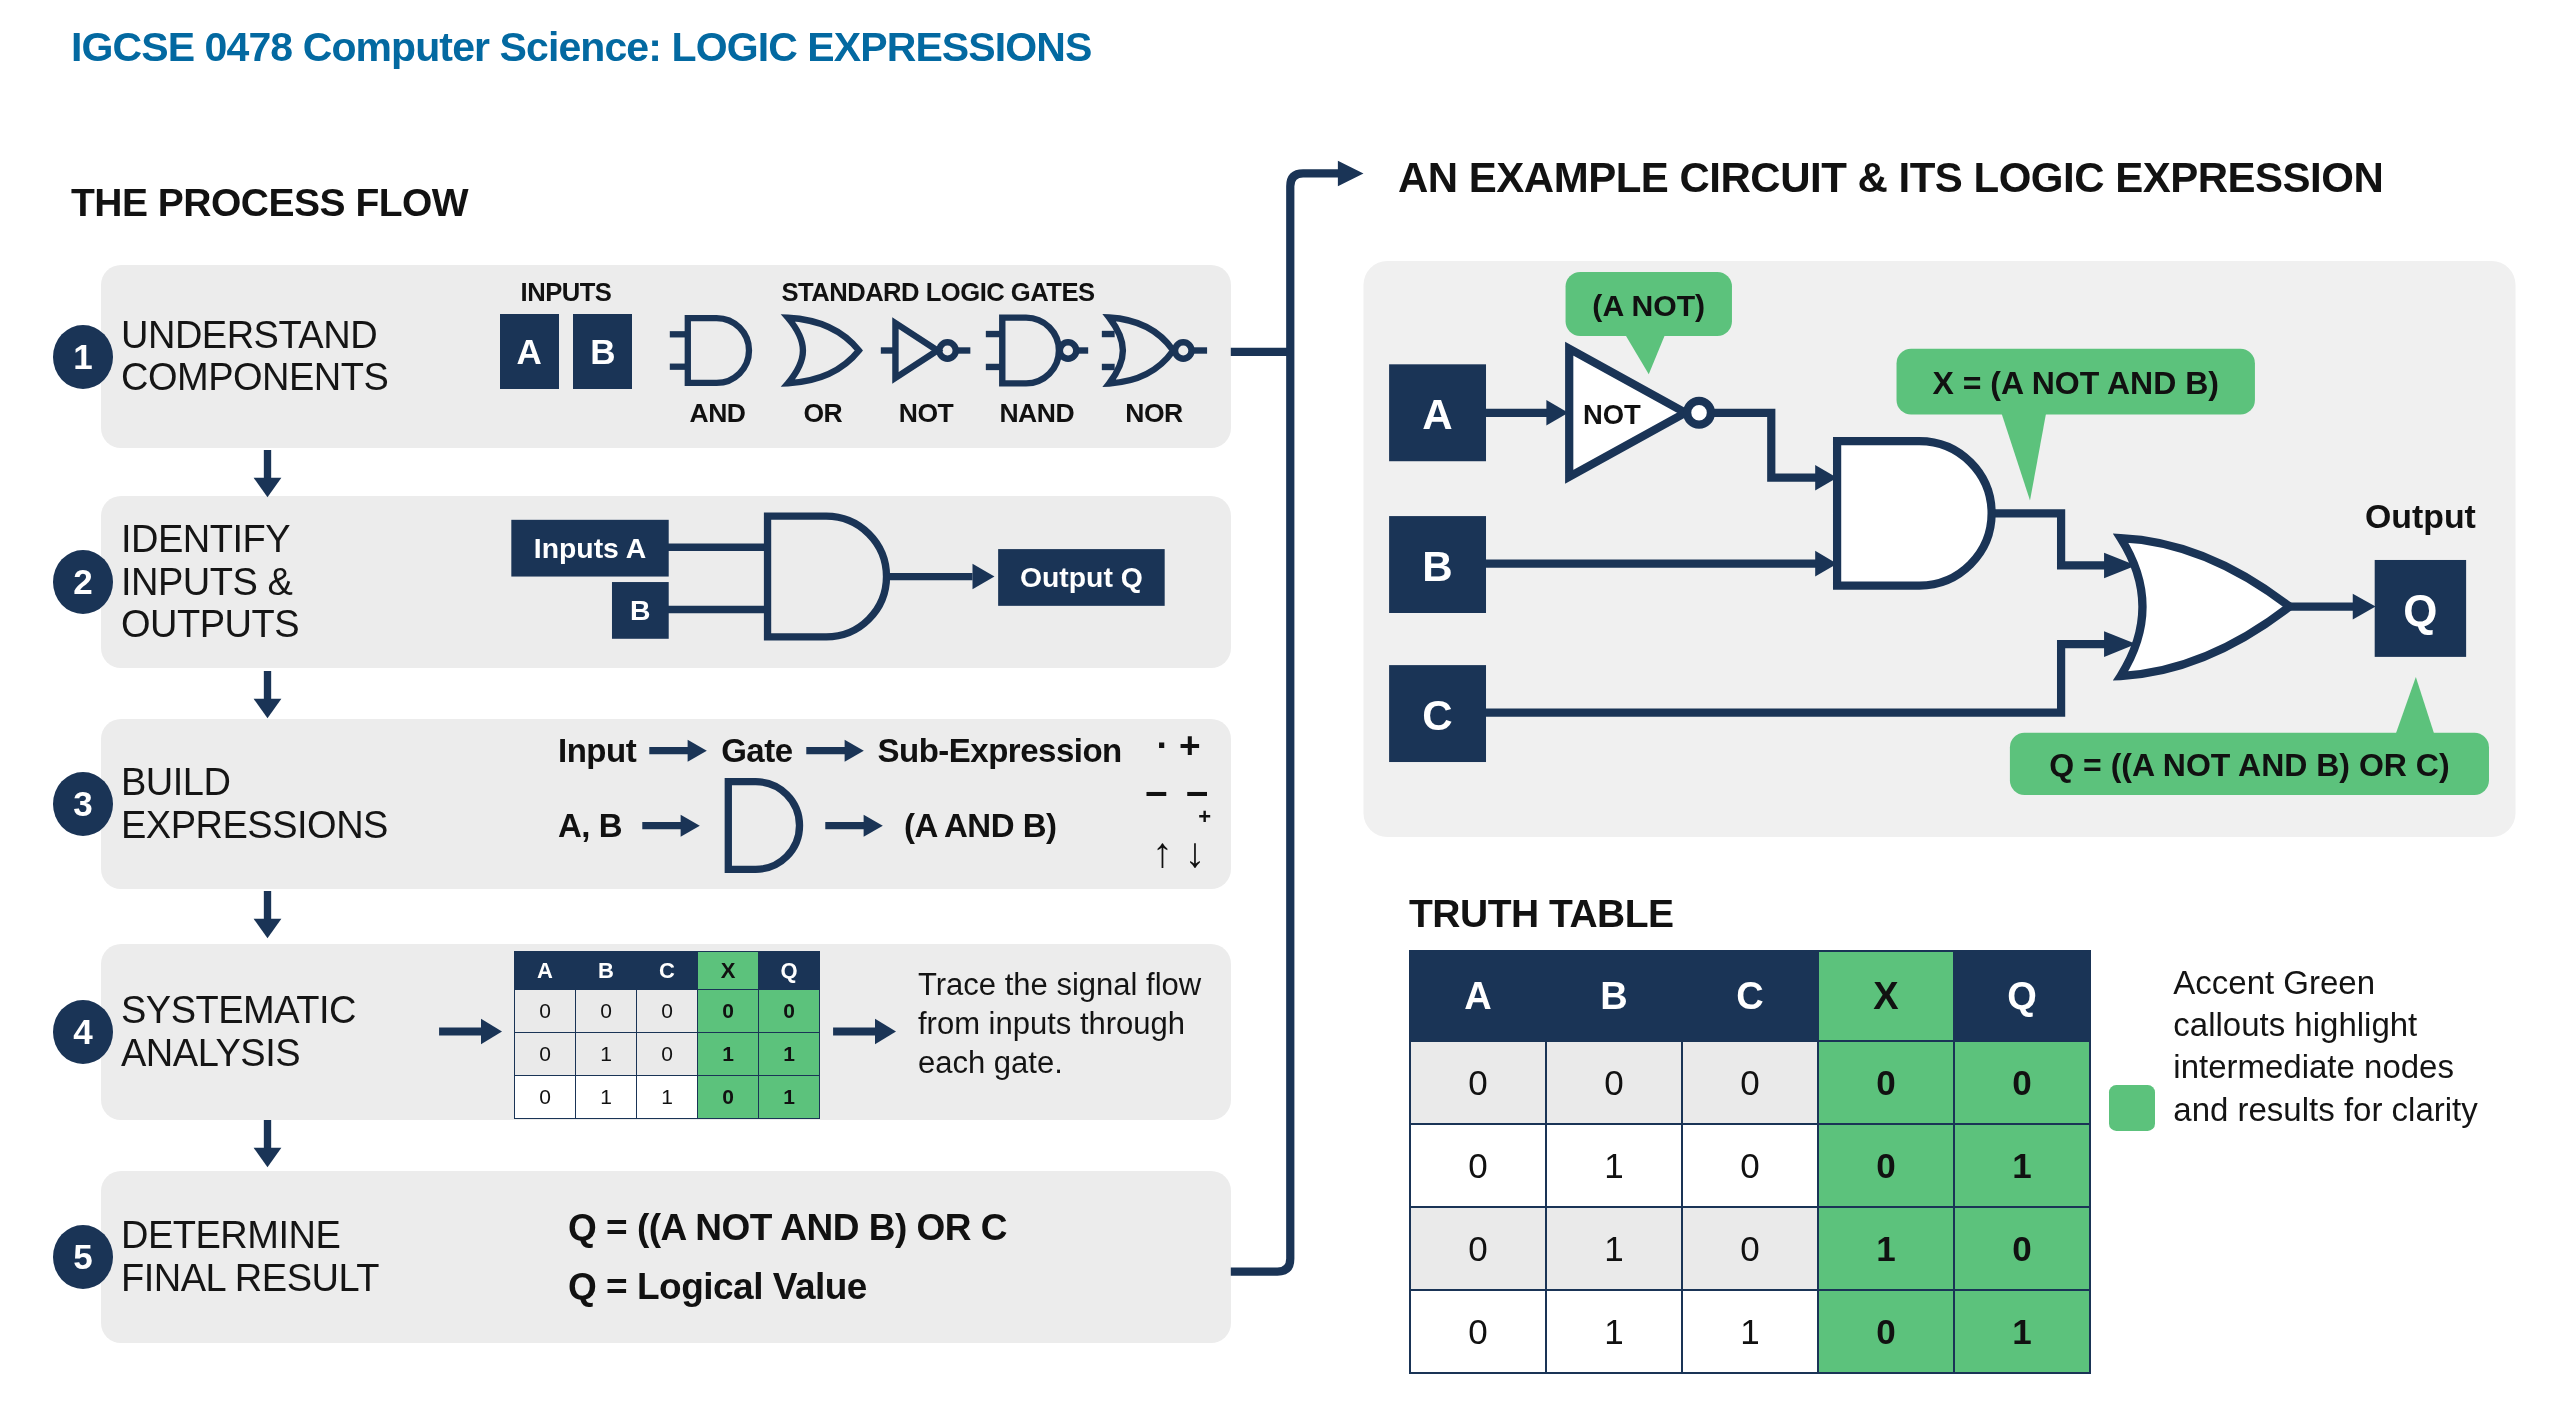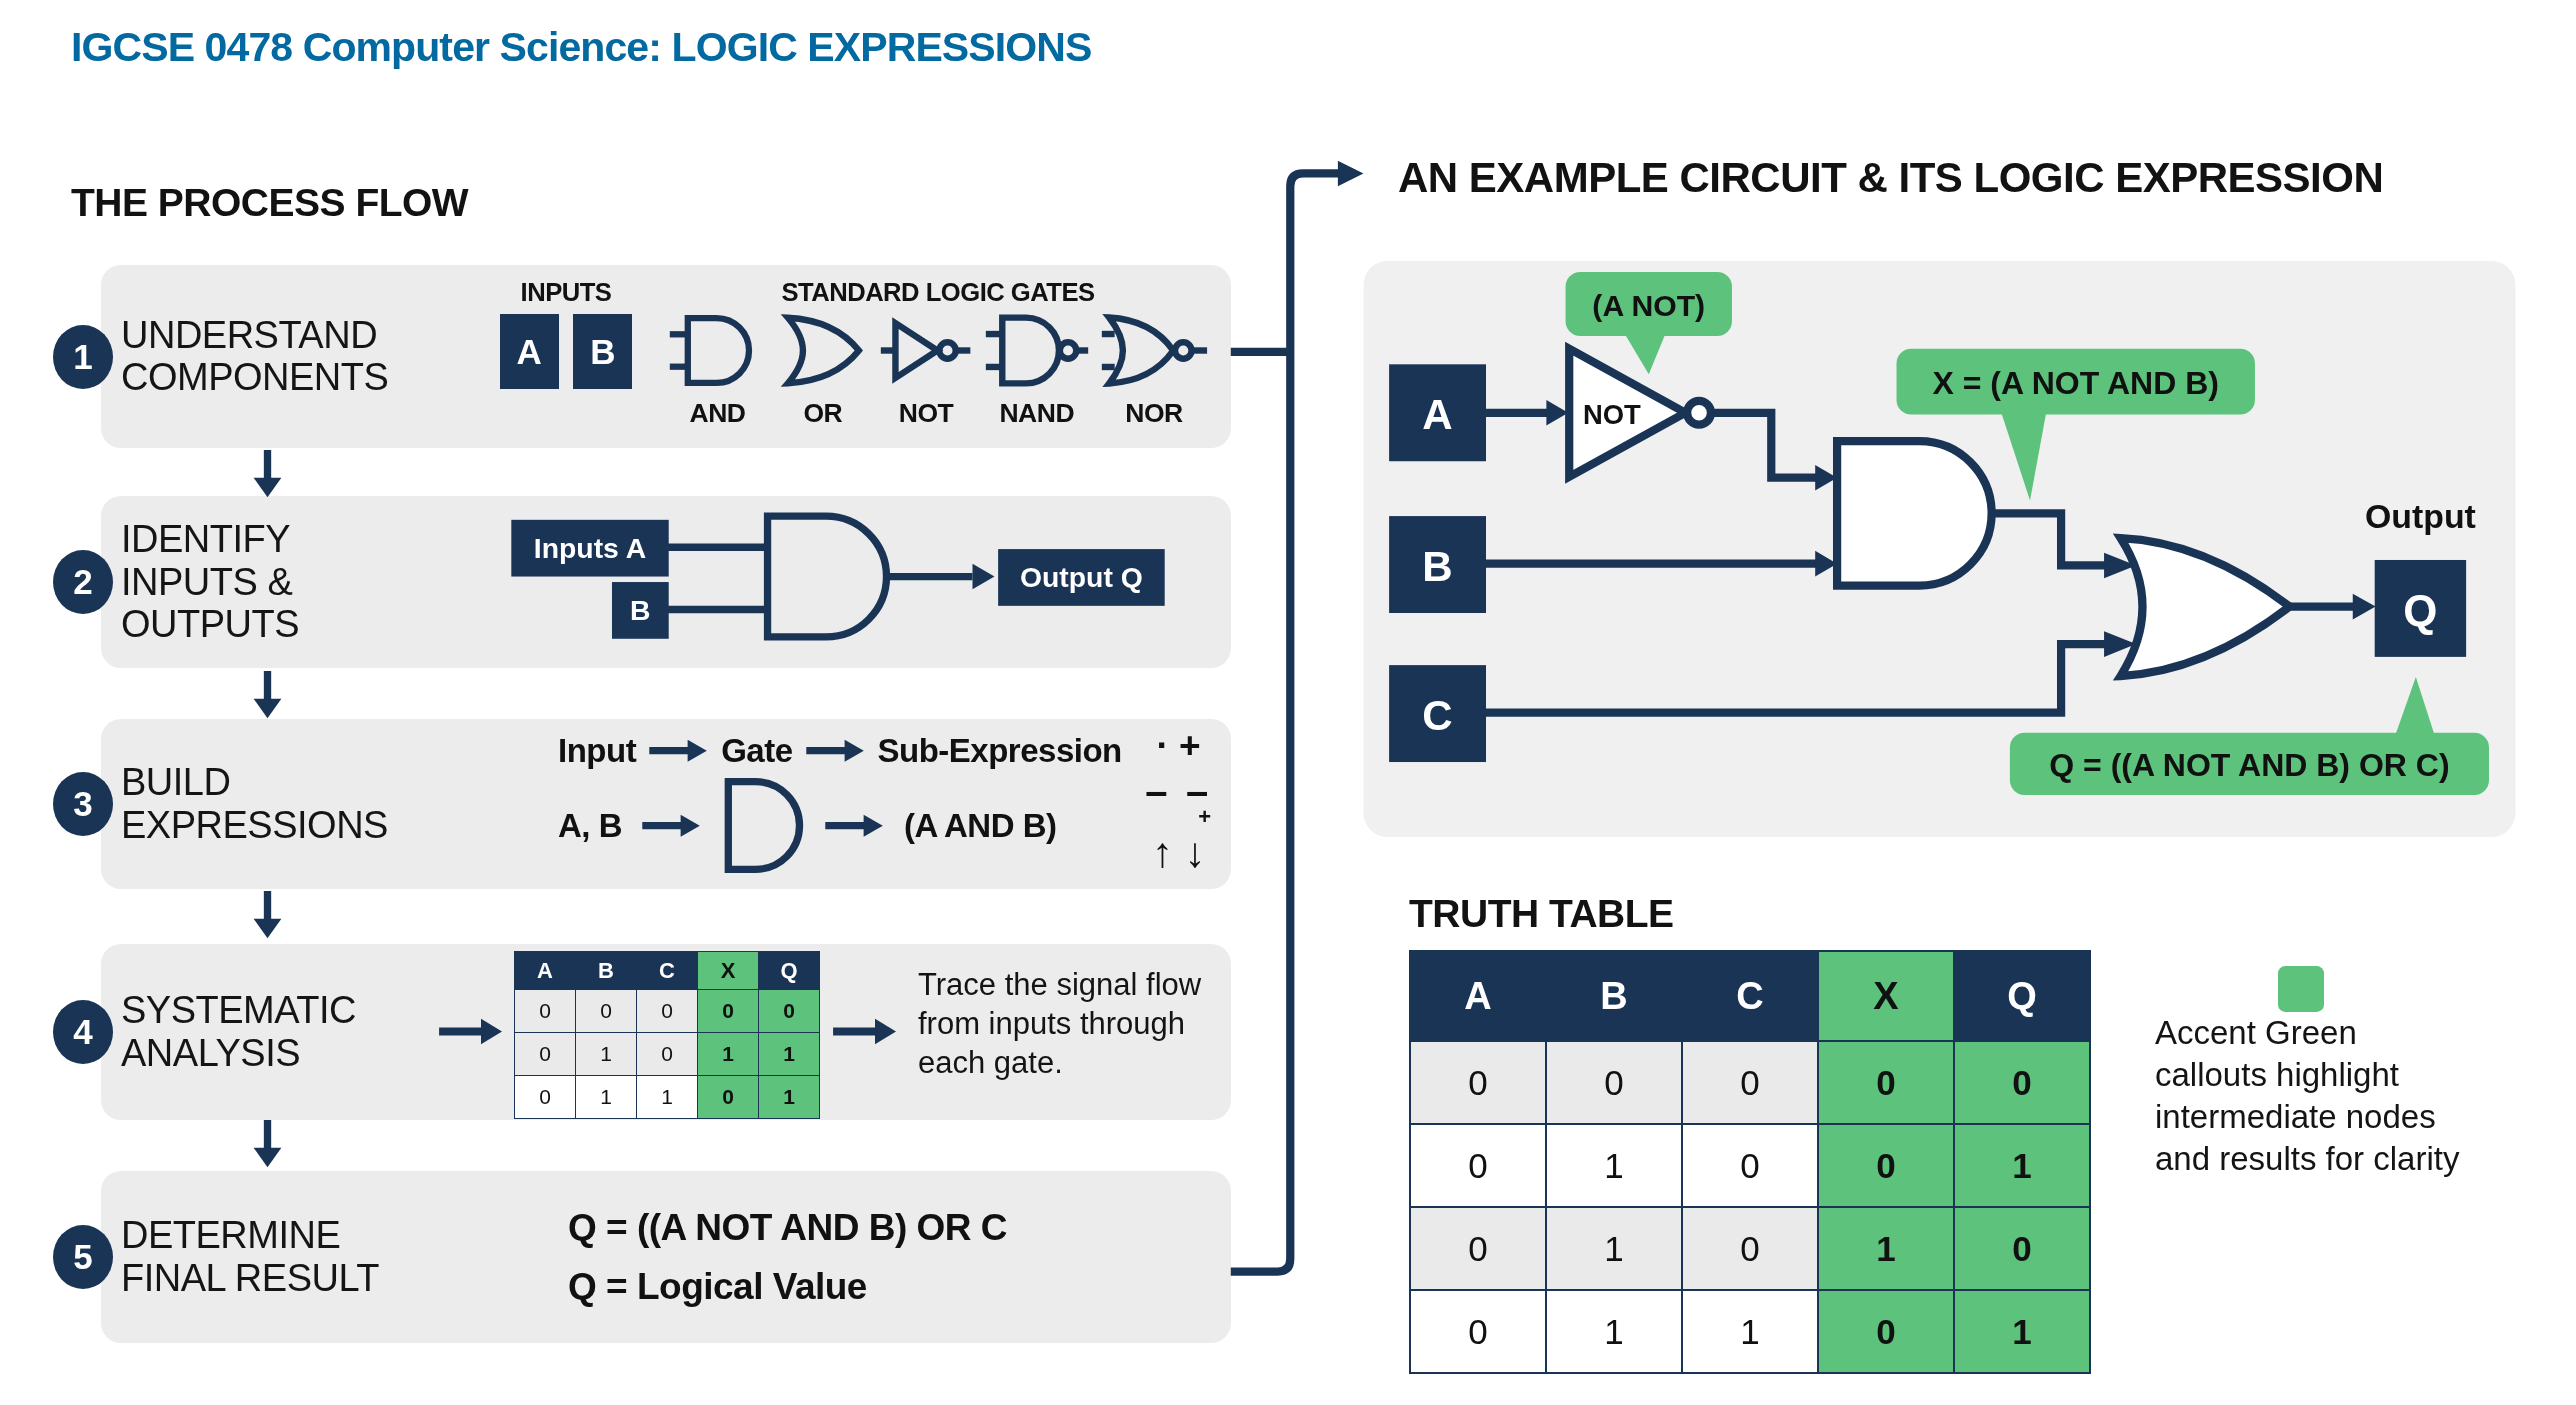--- a/index.html
+++ b/index.html
@@ -34,21 +34,21 @@
   .tt .hx{background:#5cc27c;color:#111;font-weight:bold;}
   .tt .g{background:#5cc27c;color:#111;font-weight:bold;}
   .tt .r0{background:#eaeaea;} .tt .r1{background:#ffffff;}
   .big-tt td{width:132px;height:79px;font-size:35px;}
   .big-tt tr:first-child td{height:86px;font-size:38px;}
   .mini-tt td{width:58px;height:40px;font-size:21px;}
   .mini-tt tr:first-child td{height:35px;font-size:22px;}
   .mini-tt td{border-width:1.8px;}
 
   
-  .legend{left:2109px;top:962px;width:403px;display:flex;align-items:center;flex-direction:column;}
+  .legend{left:2109px;top:962px;width:403px;display:flex;align-items:flex-end;}
   .swatch{width:46px;height:46px;border-radius:7.3px;background:#5cc27c;flex:0 0 auto;margin-right:18.3px;margin-top:3.7px;}
   .legend-text{font-size:33px;line-height:1.28;color:#141414;width:311px;}
 </style>
 </head>
 <body>
 
 <div class="abs page-title">IGCSE 0478 Computer Science: LOGIC EXPRESSIONS</div>
 
 <div class="abs section-h" style="left:71px;top:181px;">THE PROCESS FLOW</div>
 

